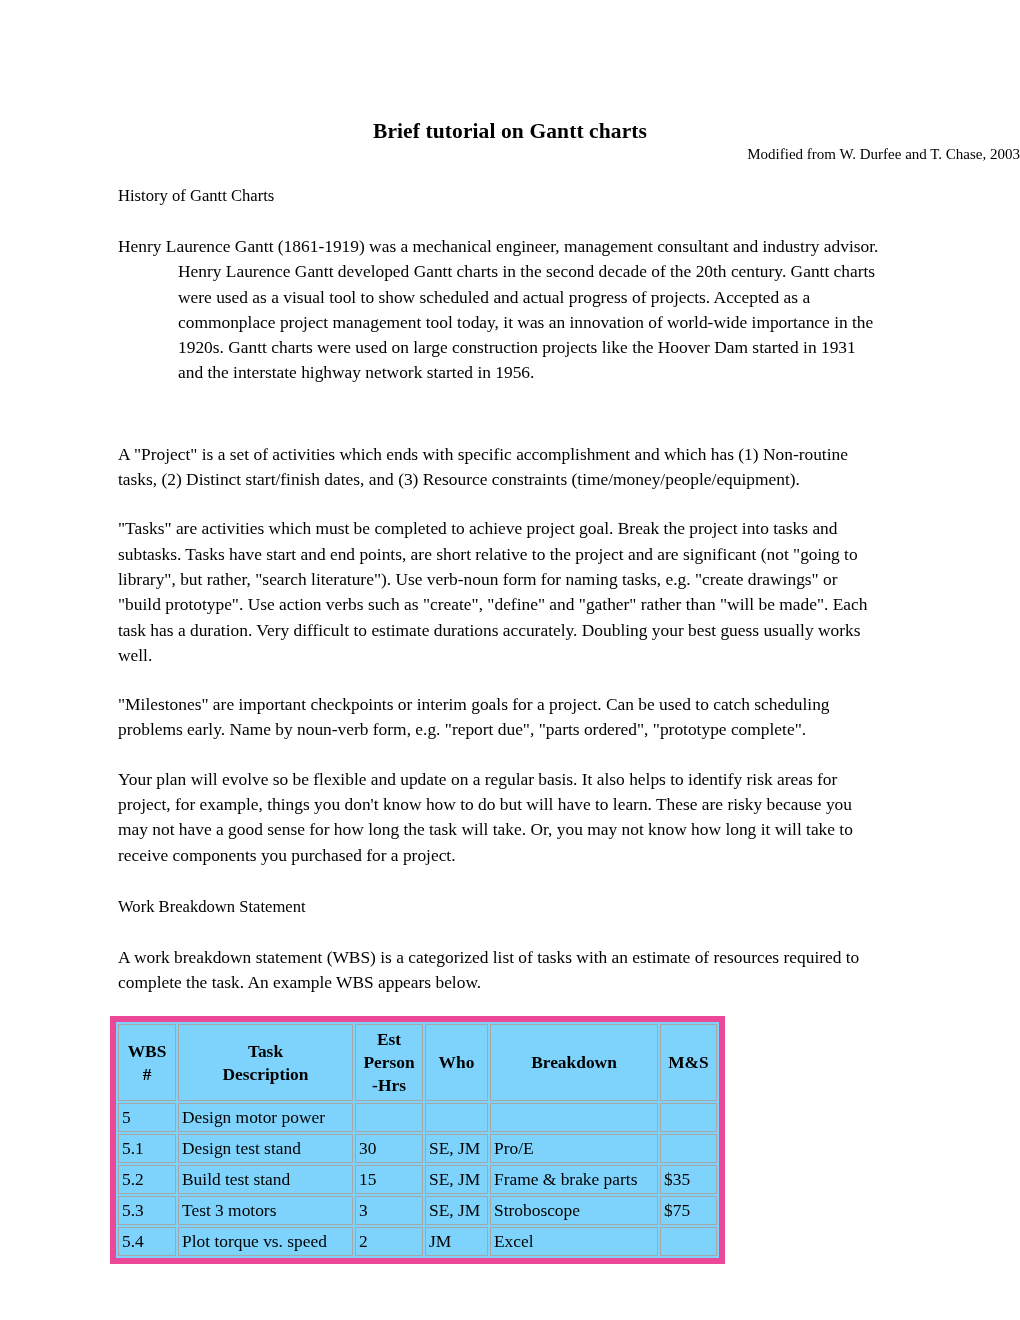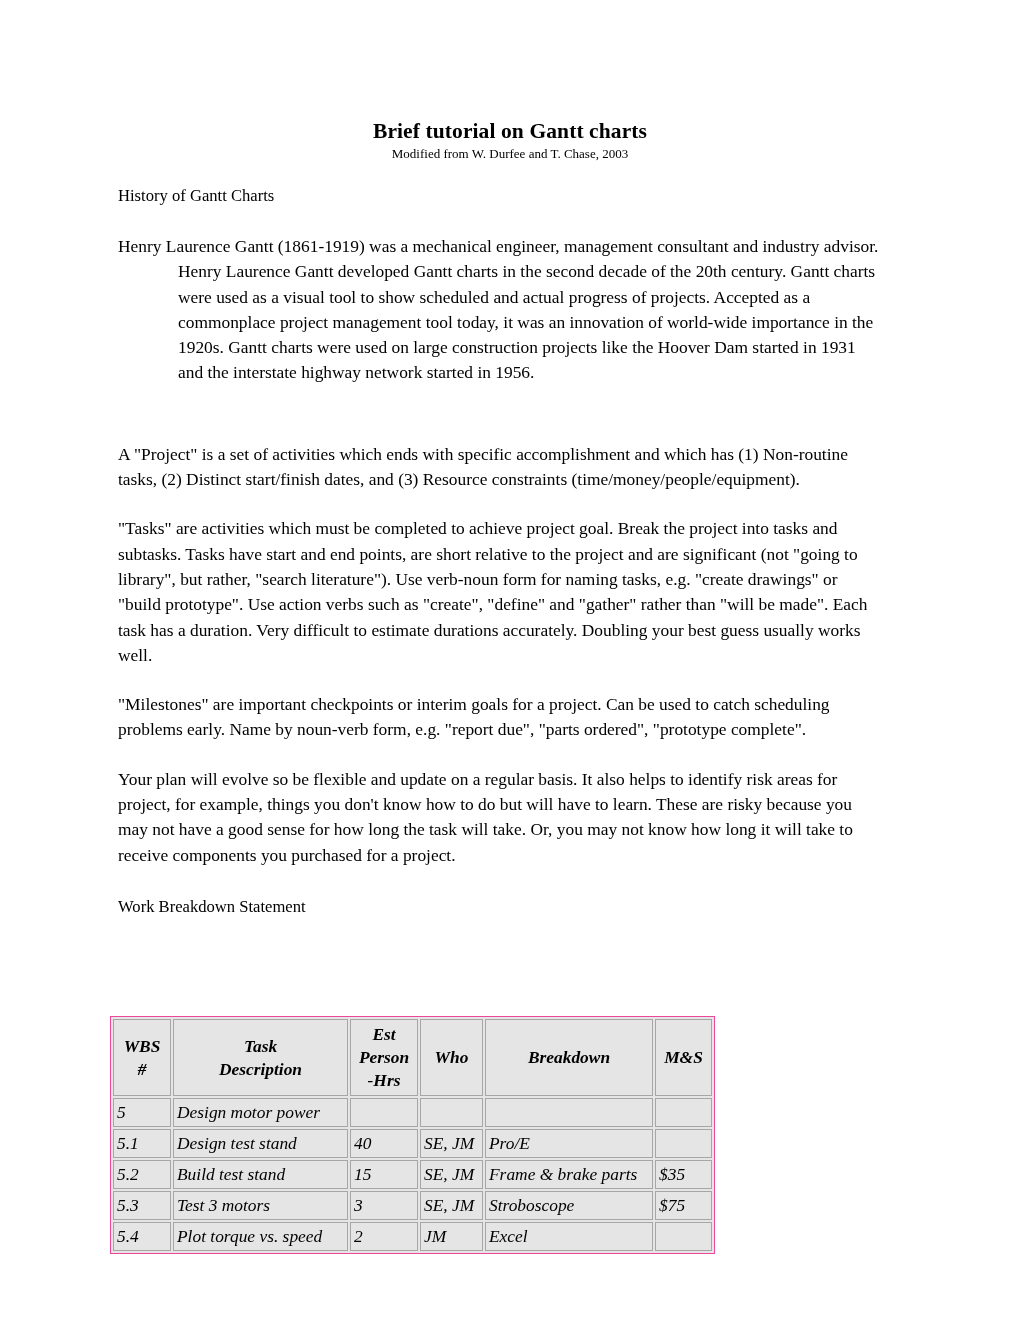--- a/index.html
+++ b/index.html
@@ -32,24 +32,25 @@
     width: 1020px;
     text-align: center;
   }
   .doc-title {
     font-size: 21.5px;
     font-weight: bold;
     line-height: 26px;
     letter-spacing: 0.1px;
   }
   .doc-subtitle {
-    font-size: 13px;
+    font-size: 15px;
     font-weight: normal;
     line-height: 16px;
     margin-top: 2px;
+    text-align: right;
   }
 
   
   .content {
     position: absolute;
     top: 185px;
     left: 118px;
     width: 764px;
   }
 
@@ -79,25 +80,24 @@
   
   .table-wrap {
     position: absolute;
     top: 1016px;
     left: 110px;
     width: 597px;
   }
   table.wbs {
     border-collapse: separate;
     border-spacing: 2px;
-    border: 1px solid #ec4899;
+    border: 6px solid #ec4899;
     width: 597px;
     table-layout: fixed;
-    background: #e5e5e5;
-    font-style: italic;
+    background: #7dd3fc;
   }
   table.wbs td, table.wbs th {
     border: 1px solid #a6a6a6;
     padding: 1px 3px;
     font-size: 17.4px;
     line-height: 24.5px;
     font-weight: normal;
     vertical-align: middle;
     overflow: hidden;
   }
@@ -148,20 +148,21 @@
 
     <div class="gap-md"></div>
     <p class="body-text">"Milestones" are important checkpoints or interim goals for a project. Can be used to catch scheduling problems early. Name by noun-verb form, e.g. "report due", "parts ordered", "prototype complete".</p>
 
     <div class="gap-md"></div>
     <p class="body-text">Your plan will evolve so be flexible and update on a regular basis. It also helps to identify risk areas for project, for example, things you don't know how to do but will have to learn. These are risky because you may not have a good sense for how long the task will take. Or, you may not know how long it will take to receive components you purchased for a project.</p>
 
     <div class="gap-lg"></div>
     <h2 class="section-heading">Work Breakdown Statement</h2>
     <div class="gap-lg"></div>
+    <p class="body-text">A work breakdown statement (WBS) is a categorized list of tasks with an estimate of resources required to complete the task. An example WBS appears below.</p>
 
   </div>
 
   <div class="table-wrap">
     <table class="wbs">
       <colgroup>
         <col class="c-wbs">
           <col class="c-task">
           <col class="c-hrs">
         <col class="c-who">
@@ -199,21 +200,21 @@
             <td>5</td>
             <td>Design motor power</td>
             <td class="num"></td>
             <td></td>
             <td></td>
             <td></td>
           </tr>
           <tr>
             <td>5.1</td>
             <td>Design test stand</td>
-            <td class="num">40</td>
+            <td class="num">30</td>
             <td>SE, JM</td>
             <td>Pro/E</td>
             <td></td>
           </tr>
           <tr>
             <td>5.2</td>
             <td>Build test stand</td>
             <td class="num">15</td>
             <td>SE, JM</td>
             <td>Frame &amp; brake parts</td>

